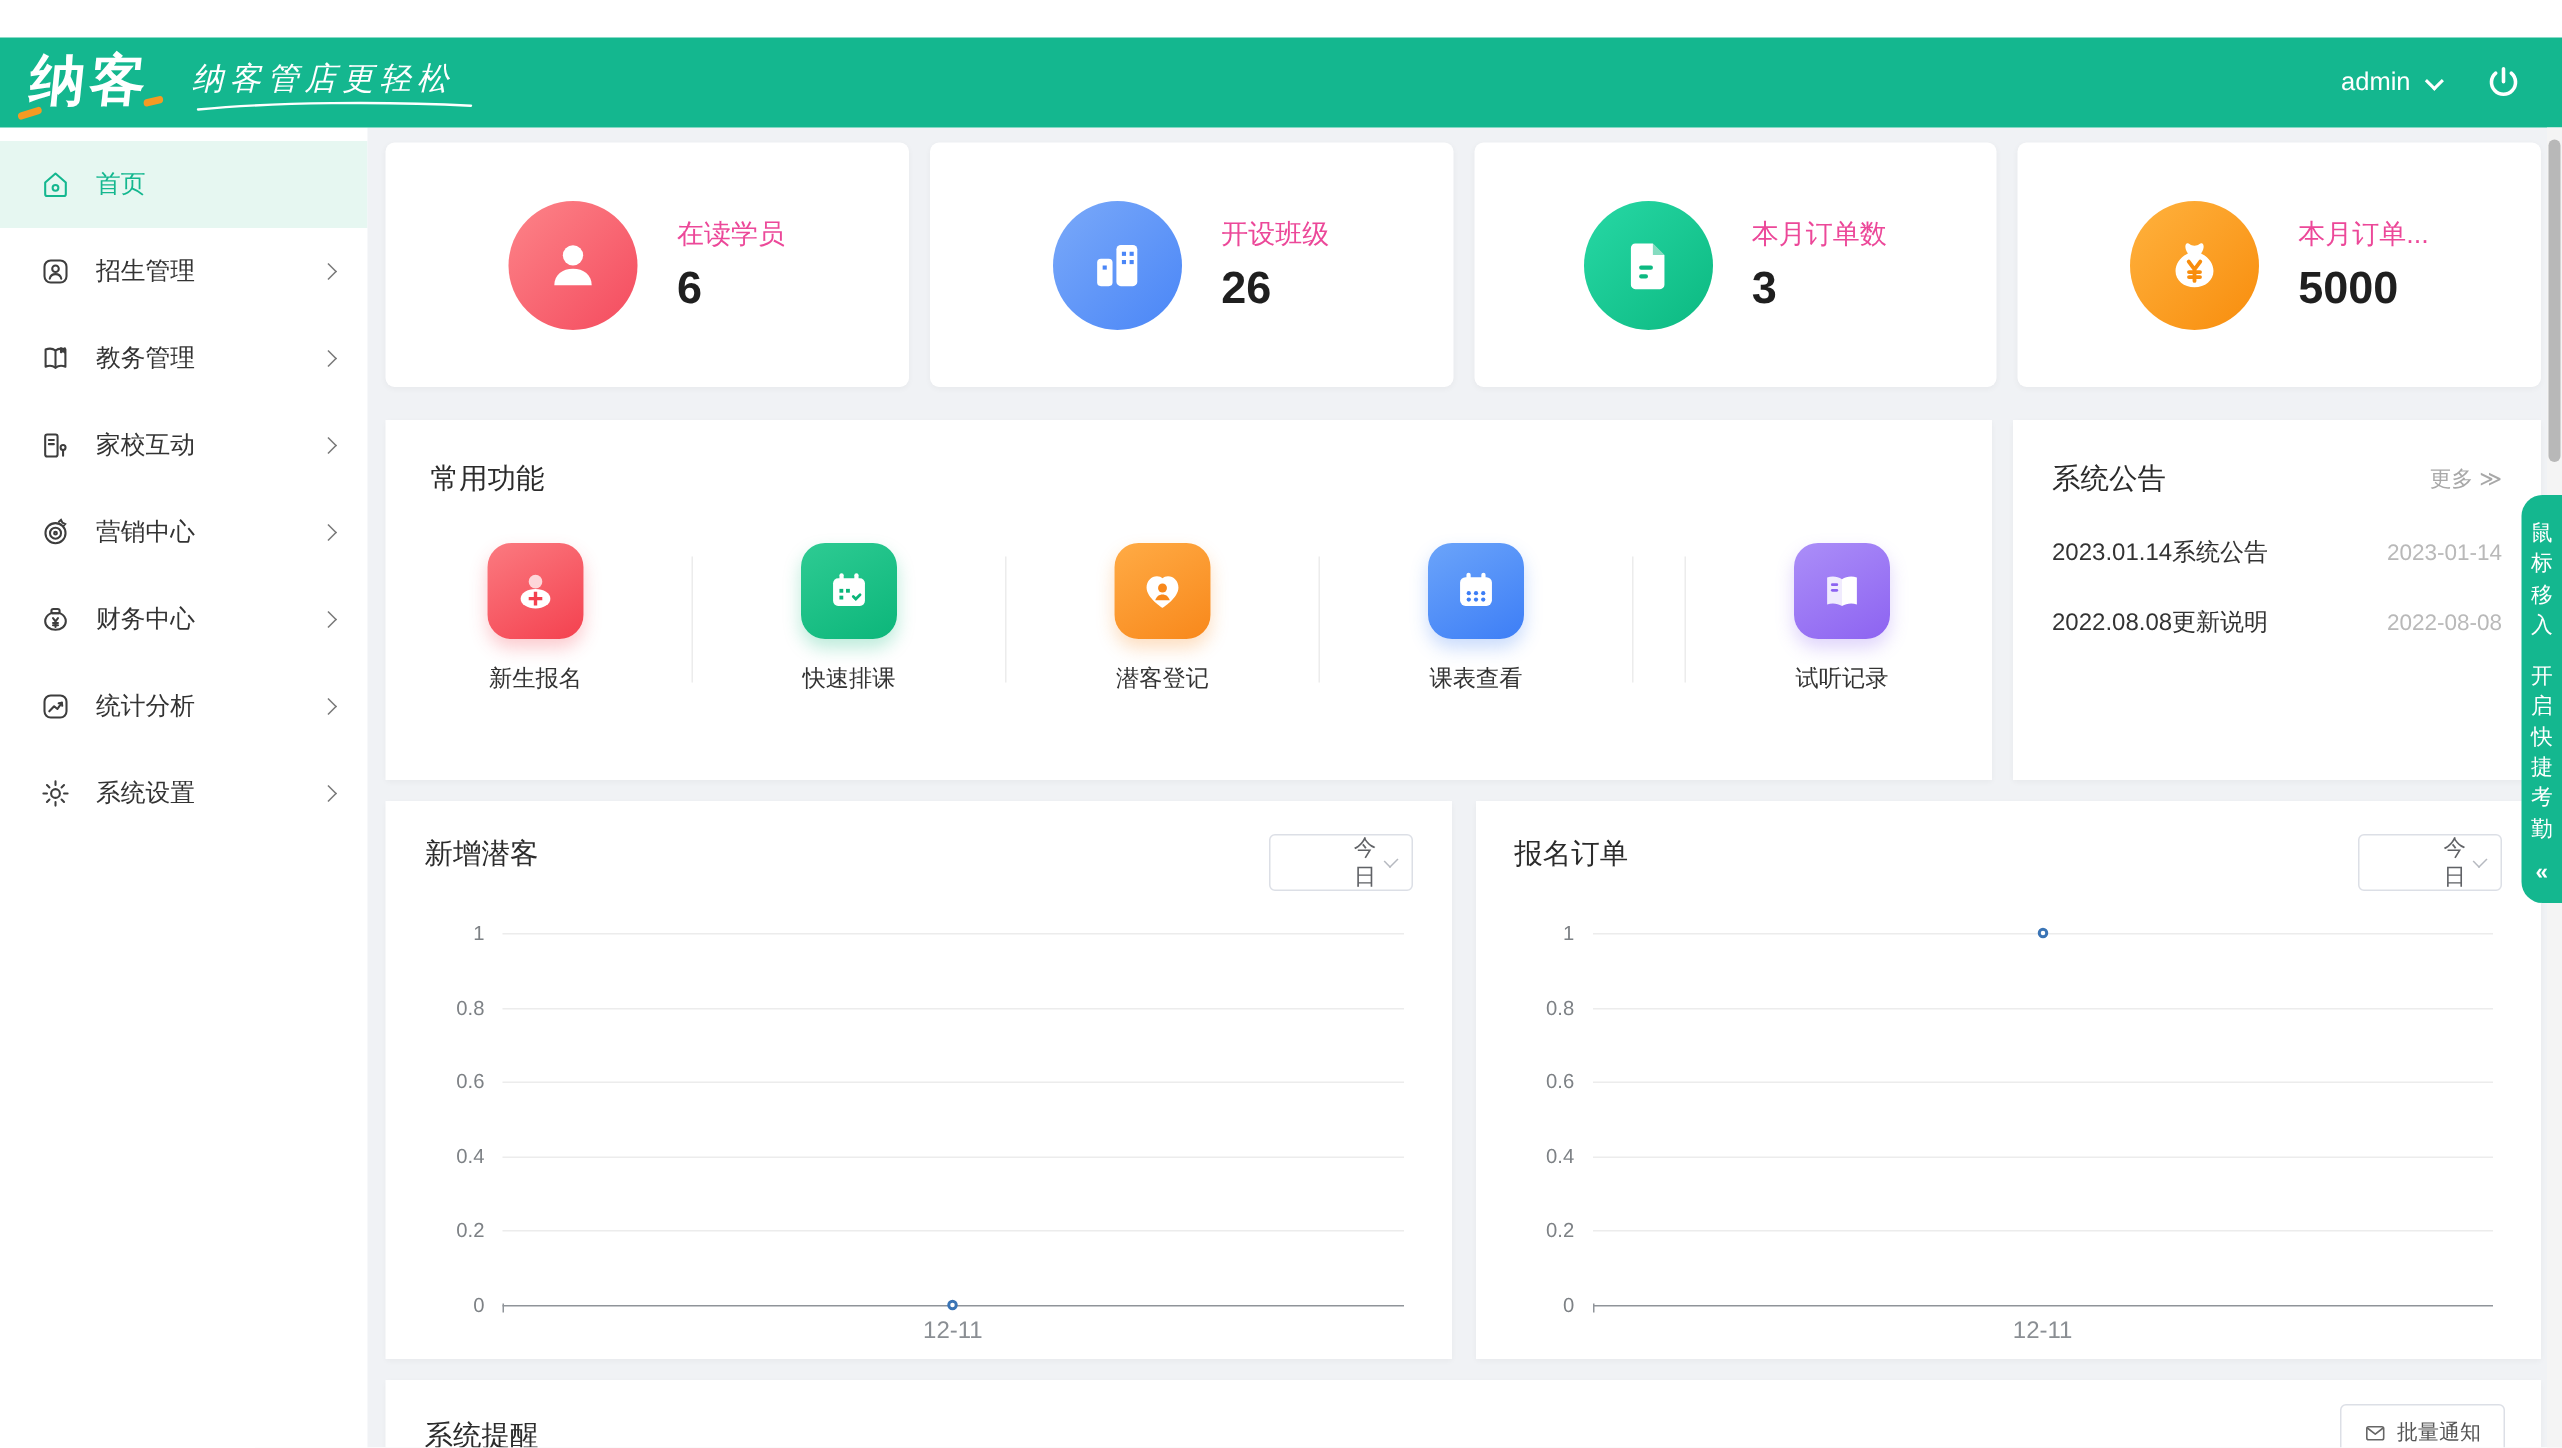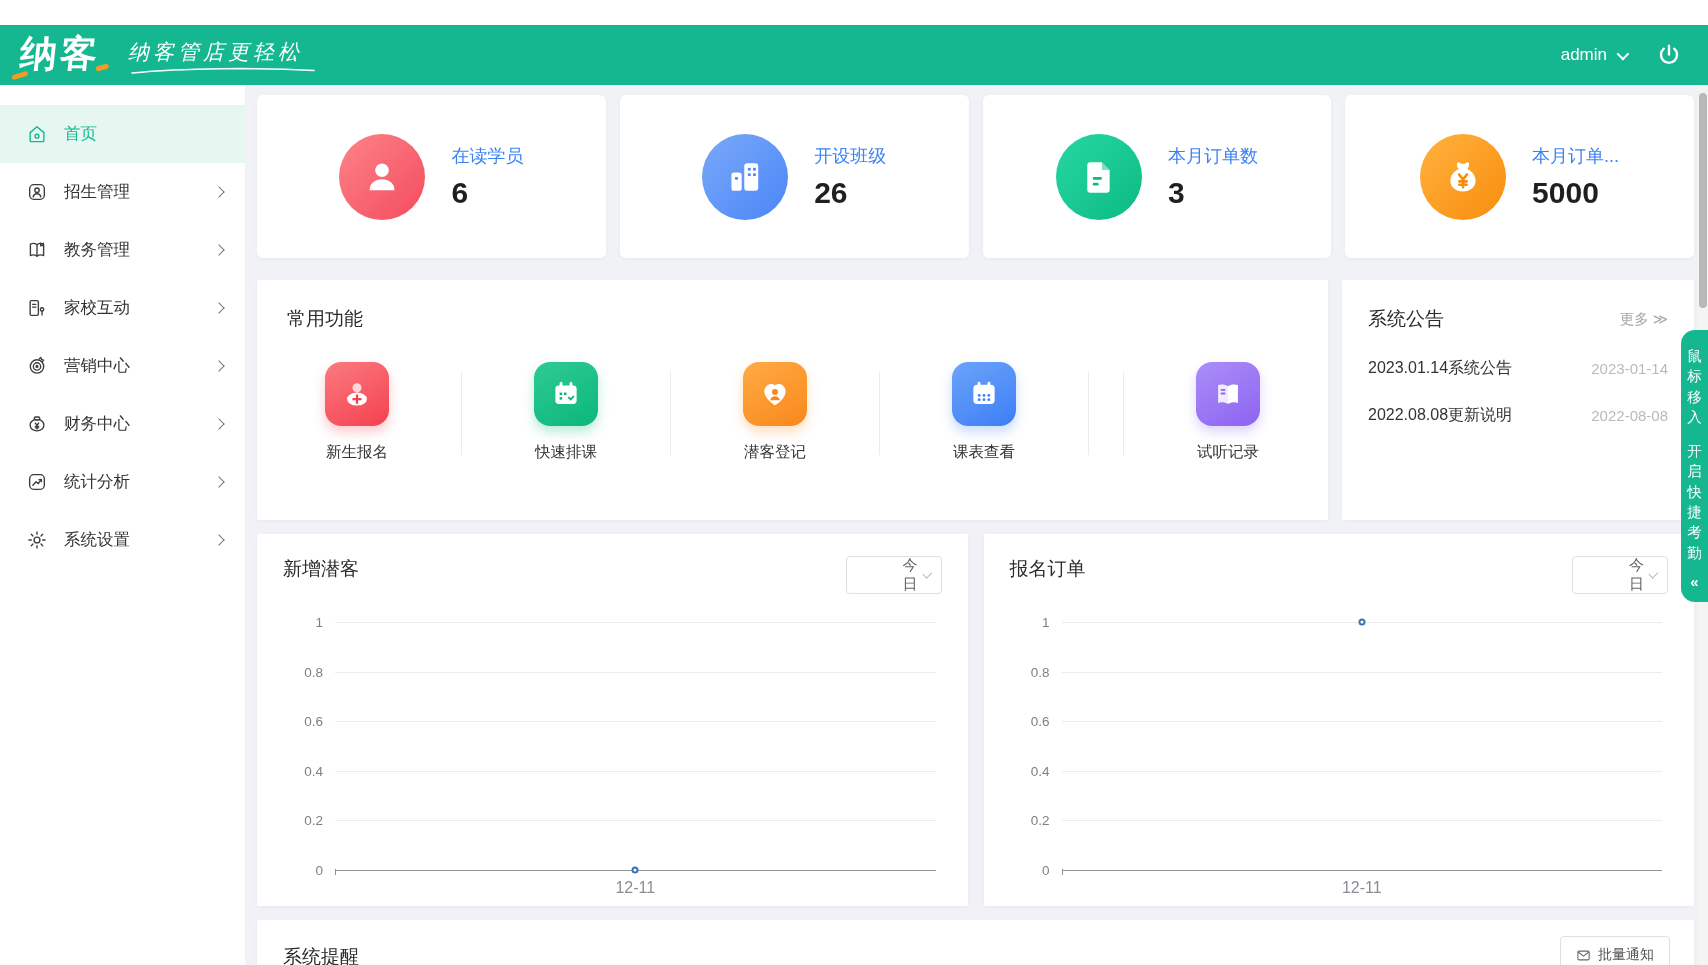--- a/index.html
+++ b/index.html
@@ -22,21 +22,21 @@
   .tagline { font-size:21px; font-style:italic; letter-spacing:4px; color:#fff; }
   .header-right { margin-left:auto; display:flex; align-items:center; gap:30px; }
   .admin-box { display:flex; align-items:center; gap:10px; cursor:pointer; }
   .admin-name { font-size:17px; color:#fff; }
   .chev-down { width:9px; height:9px; border-right:2px solid #fff; border-bottom:2px solid #fff;
     transform:rotate(45deg) translateY(-2px); }
   .power-btn { width:26px; height:26px; cursor:pointer; }
 
   
   .main { display:flex; height:880px; }
-  .sidebar { width:245px; background:#fff; flex:none; padding-top:20px; }
+  .sidebar { width:245px; background:#fff; flex:none; padding-top:9px; }
   .side-item { height:58px; display:flex; align-items:center; padding:0 22px 0 26px;
     cursor:pointer; color:#333; }
   .side-item .s-icon { width:22px; height:22px; margin-right:16px; color:#3d3d3d; flex:none; }
   .side-item .s-label { font-size:16.5px; }
   .side-item .s-arrow { margin-left:auto; width:8px; height:8px;
     border-right:1.6px solid #777; border-top:1.6px solid #777; transform:rotate(45deg); }
   .side-item.active { background:#e6f7f1; color:#14b78f; }
   .side-item.active .s-icon { color:#14b78f; }
 
   .content { flex:1; background:#f0f2f5; padding:10px 14px 0 12px; overflow:hidden; }
@@ -46,21 +46,21 @@
   .stat-card { background:#fff; border-radius:6px; box-shadow:0 1px 4px rgba(0,0,0,.04);
     display:flex; align-items:center; justify-content:center; gap:26px; overflow:hidden; }
   .stat-circle { width:86px; height:86px; border-radius:50%; flex:none;
     display:flex; align-items:center; justify-content:center; }
   .stat-circle svg { width:44px; height:44px; }
   .c-red    { background:linear-gradient(135deg,#fd8489,#f44b5e); }
   .c-blue   { background:linear-gradient(135deg,#7aa9f9,#4a86f7); }
   .c-green  { background:linear-gradient(135deg,#27d8a5,#0cb981); }
   .c-orange { background:linear-gradient(135deg,#ffb23e,#f88d0d); }
   .stat-text { display:flex; flex-direction:column; gap:8px; min-width:0; }
-  .stat-label { font-size:18px; color:#3b82f6; white-space:nowrap; overflow:hidden;
+  .stat-label { font-size:18px; color:#ec4899; white-space:nowrap; overflow:hidden;
     text-overflow:ellipsis; max-width:170px; }
   .stat-value { font-size:30px; font-weight:bold; color:#1f1f1f; }
 
   
   .row2 { display:grid; grid-template-columns:1fr 352px; gap:14px; margin-top:22px; height:240px; }
   .panel { background:#fff; border-radius:0; box-shadow:0 1px 4px rgba(0,0,0,.04); }
   .quick-panel { padding:26px 30px; }
   .panel-title { font-size:19px; color:#2b2b2b; }
   .quick-items { display:flex; align-items:flex-start; justify-content:space-between;
     margin-top:30px; }

